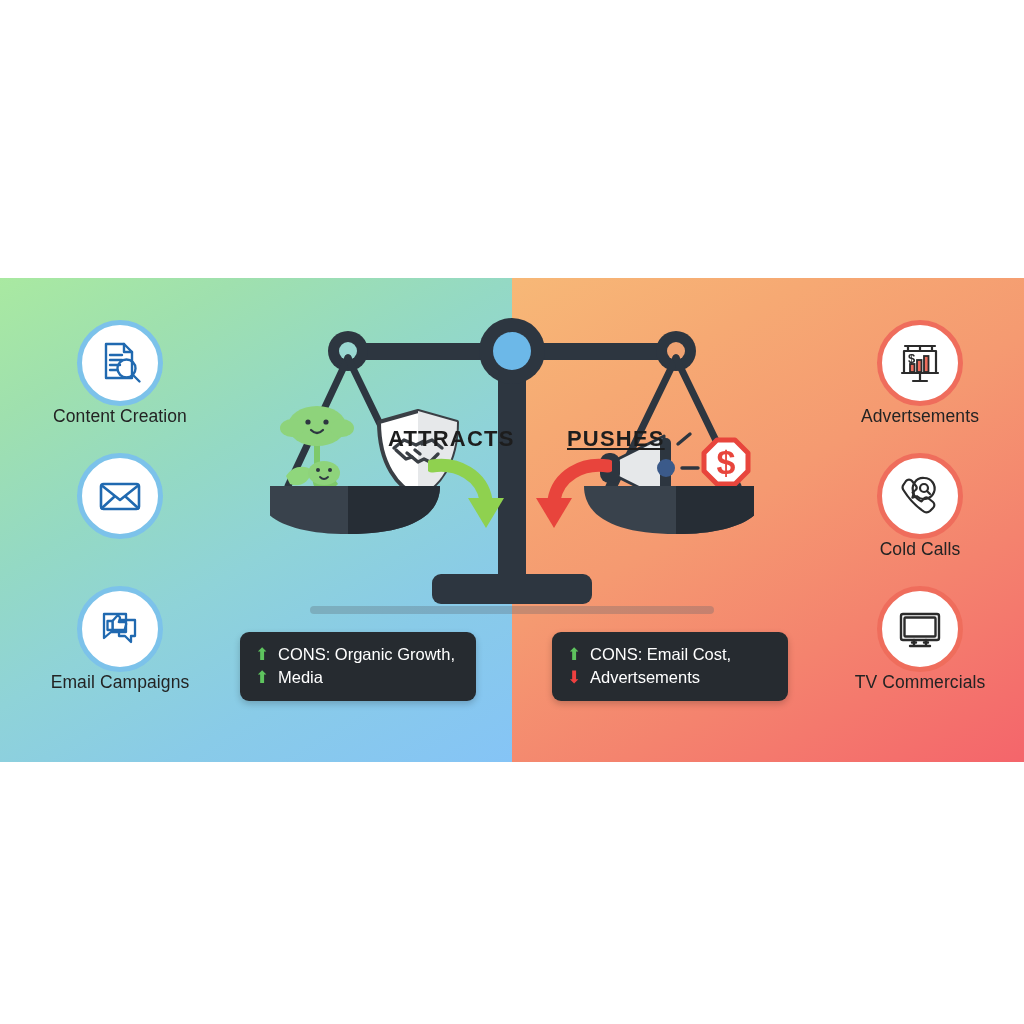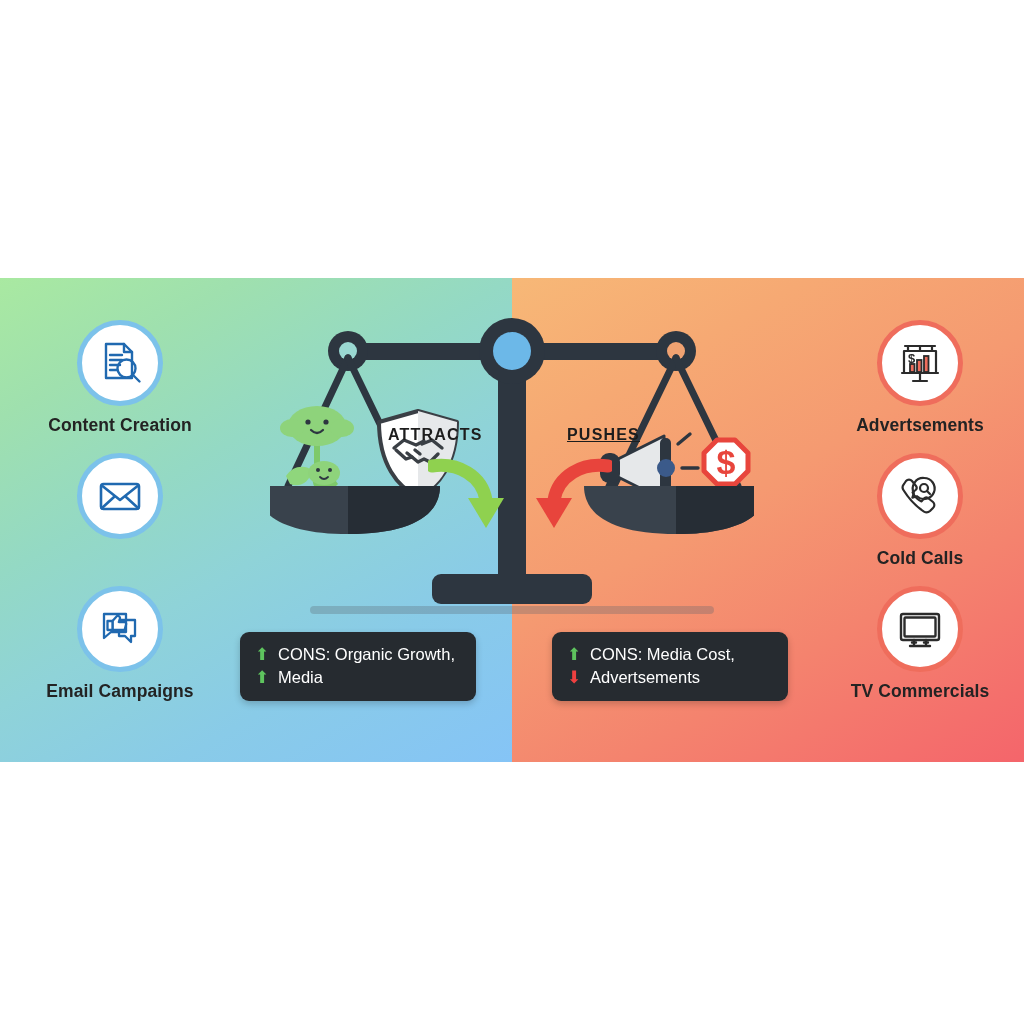--- a/index.html
+++ b/index.html
@@ -67,36 +67,34 @@
     display: flex;
     align-items: center;
     justify-content: center;
     box-sizing: border-box;
   }
   .circle.blue  { border: 5px solid #7cc2ea; }
   .circle.red   { border: 5px solid #ef6d5c; }
   .circle svg { display: block; }
 
   .icon-label {
-    margin-top: 9px;
     font-size: 17.5px;
     color: #232323;
     letter-spacing: 0.1px;
     white-space: nowrap;
-    font-weight: bold;
   }
 
   
   #scale { position: absolute; left: 270px; top: 20px; width: 484px; height: 340px; }
   #scale svg { display: block; }
 
   
   .dir-word {
     position: absolute;
-    font-size: 16px;
+    font-size: 22px;
     font-weight: bold;
     color: #1d1d1d;
     letter-spacing: 1.2px;
     white-space: nowrap;
   }
   #attracts-word { left: 388px; top: 148px; }
   #pushes-word   { left: 567px; top: 148px; text-decoration: underline; }
 
   .dir-arrow { position: absolute; }
 
@@ -364,21 +362,21 @@
     </div>
     <div class="callout-line">
       <span class="arrow-glyph arrow-up">⬆</span>
       <span>Media</span>
     </div>
   </div>
 
   <div class="callout" id="cons-box">
     <div class="callout-line">
       <span class="arrow-glyph arrow-up">⬆</span>
-      <span>CONS: Media Cost,</span>
+      <span>CONS: Email Cost,</span>
     </div>
     <div class="callout-line">
       <span class="arrow-glyph arrow-down">⬇</span>
       <span>Advertsements</span>
     </div>
   </div>
 
 </div>
 
 </body></html>

